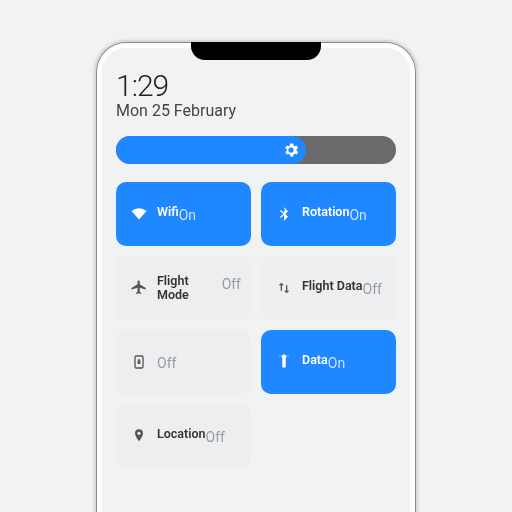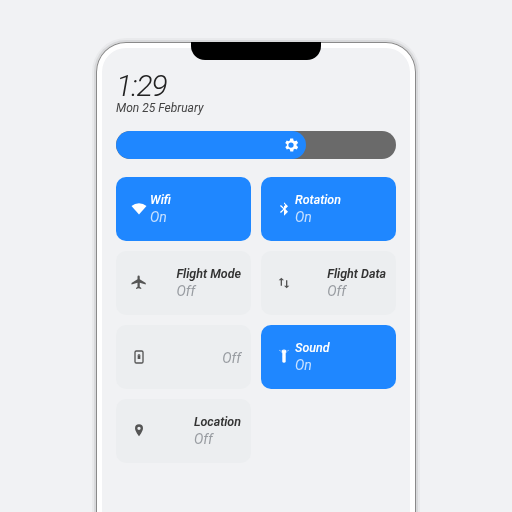--- a/index.html
+++ b/index.html
@@ -27,23 +27,23 @@
     width: 100%; height: 100%;
     overflow: hidden;
     position: relative;
   }
   .notch {
     position: absolute; top: 0; left: 50%; transform: translateX(-50%);
     width: 130px; height: 18px; background: #000;
     border-radius: 0 0 14px 14px;
     z-index: 5;
   }
-  .panel { padding: 20px 14px 0 14px; font-style: italic; }
+  .panel { padding: 20px 14px 0 14px; }
   .time { font-size: 30px; font-weight: 300; color: #222; letter-spacing: -1px; }
-  .date { font-size: 12px; color: #444; margin-top: -2px; }
+  .date { font-size: 16px; color: #444; margin-top: -2px; }
 
   .brightness {
     margin-top: 16px;
     height: 28px;
     background: #6a6a6a;
     border-radius: 14px;
     position: relative;
     overflow: hidden;
   }
   .brightness-fill {
@@ -63,23 +63,23 @@
     gap: 10px;
   }
   .tile {
     height: 64px;
     border-radius: 10px;
     display: flex; align-items: center;
     padding: 0 10px 0 12px;
     cursor: pointer;
   }
   .tile.on  { background: #1f87ff; color: #fff; }
-  .tile.off { background: #eceef0; color: #555; justify-content: space-between; }
+  .tile.off { background: #eceef0; color: #555; }
   .tile .icon { width: 22px; height: 22px; display:flex; align-items:center; justify-content:center; flex-shrink:0; }
-  .tile .txt { margin-left: 0; display:flex; flex-direction:column; line-height:1.15; }
+  .tile .txt { margin-left: 7px; display:flex; flex-direction:row; line-height:1.15; }
   .tile .label { font-size: 12.5px; font-weight: 600; }
   .tile.on  .label { color:#fff; }
   .tile.off .label { color:#333; }
   .tile .status { font-size: 14px; opacity:.85; margin-top:2px; }
   .tile.on  .status { color:#e7f1ff; }
   .tile.off .status { color:#8a8e94; }
 
   svg { display:block; }
 </style>
 </head>
@@ -165,21 +165,21 @@
           </span>
         </div>
 
         <div class="tile on">
           <span class="icon">
             <svg viewBox="0 0 24 24" width="16" height="16">
                 <path fill="#fff" d="M9 2h6v3l-1 2v12a1 1 0 0 1-1 1h-2a1 1 0 0 1-1-1V7L9 5Zm2 8h2v3h-2Z M7 3l-2-1M17 3l2-1M12 0v2" stroke="#fff" stroke-width="1"></path>
               </svg>
           </span>
           <span class="txt">
-            <span class="label">Sound</span>
+            <span class="label">Data</span>
             <span class="status">On</span>
           </span>
         </div>
 
         <div class="tile off">
           <span class="icon">
             <svg viewBox="0 0 24 24" width="16" height="16">
                 <path fill="#555" d="M12 2a6 6 0 0 0-6 6c0 4.5 6 12 6 12s6-7.5 6-12a6 6 0 0 0-6-6Zm0 8.5A2.5 2.5 0 1 1 14.5 8 2.5 2.5 0 0 1 12 10.5Z"></path>
               </svg>
           </span>

